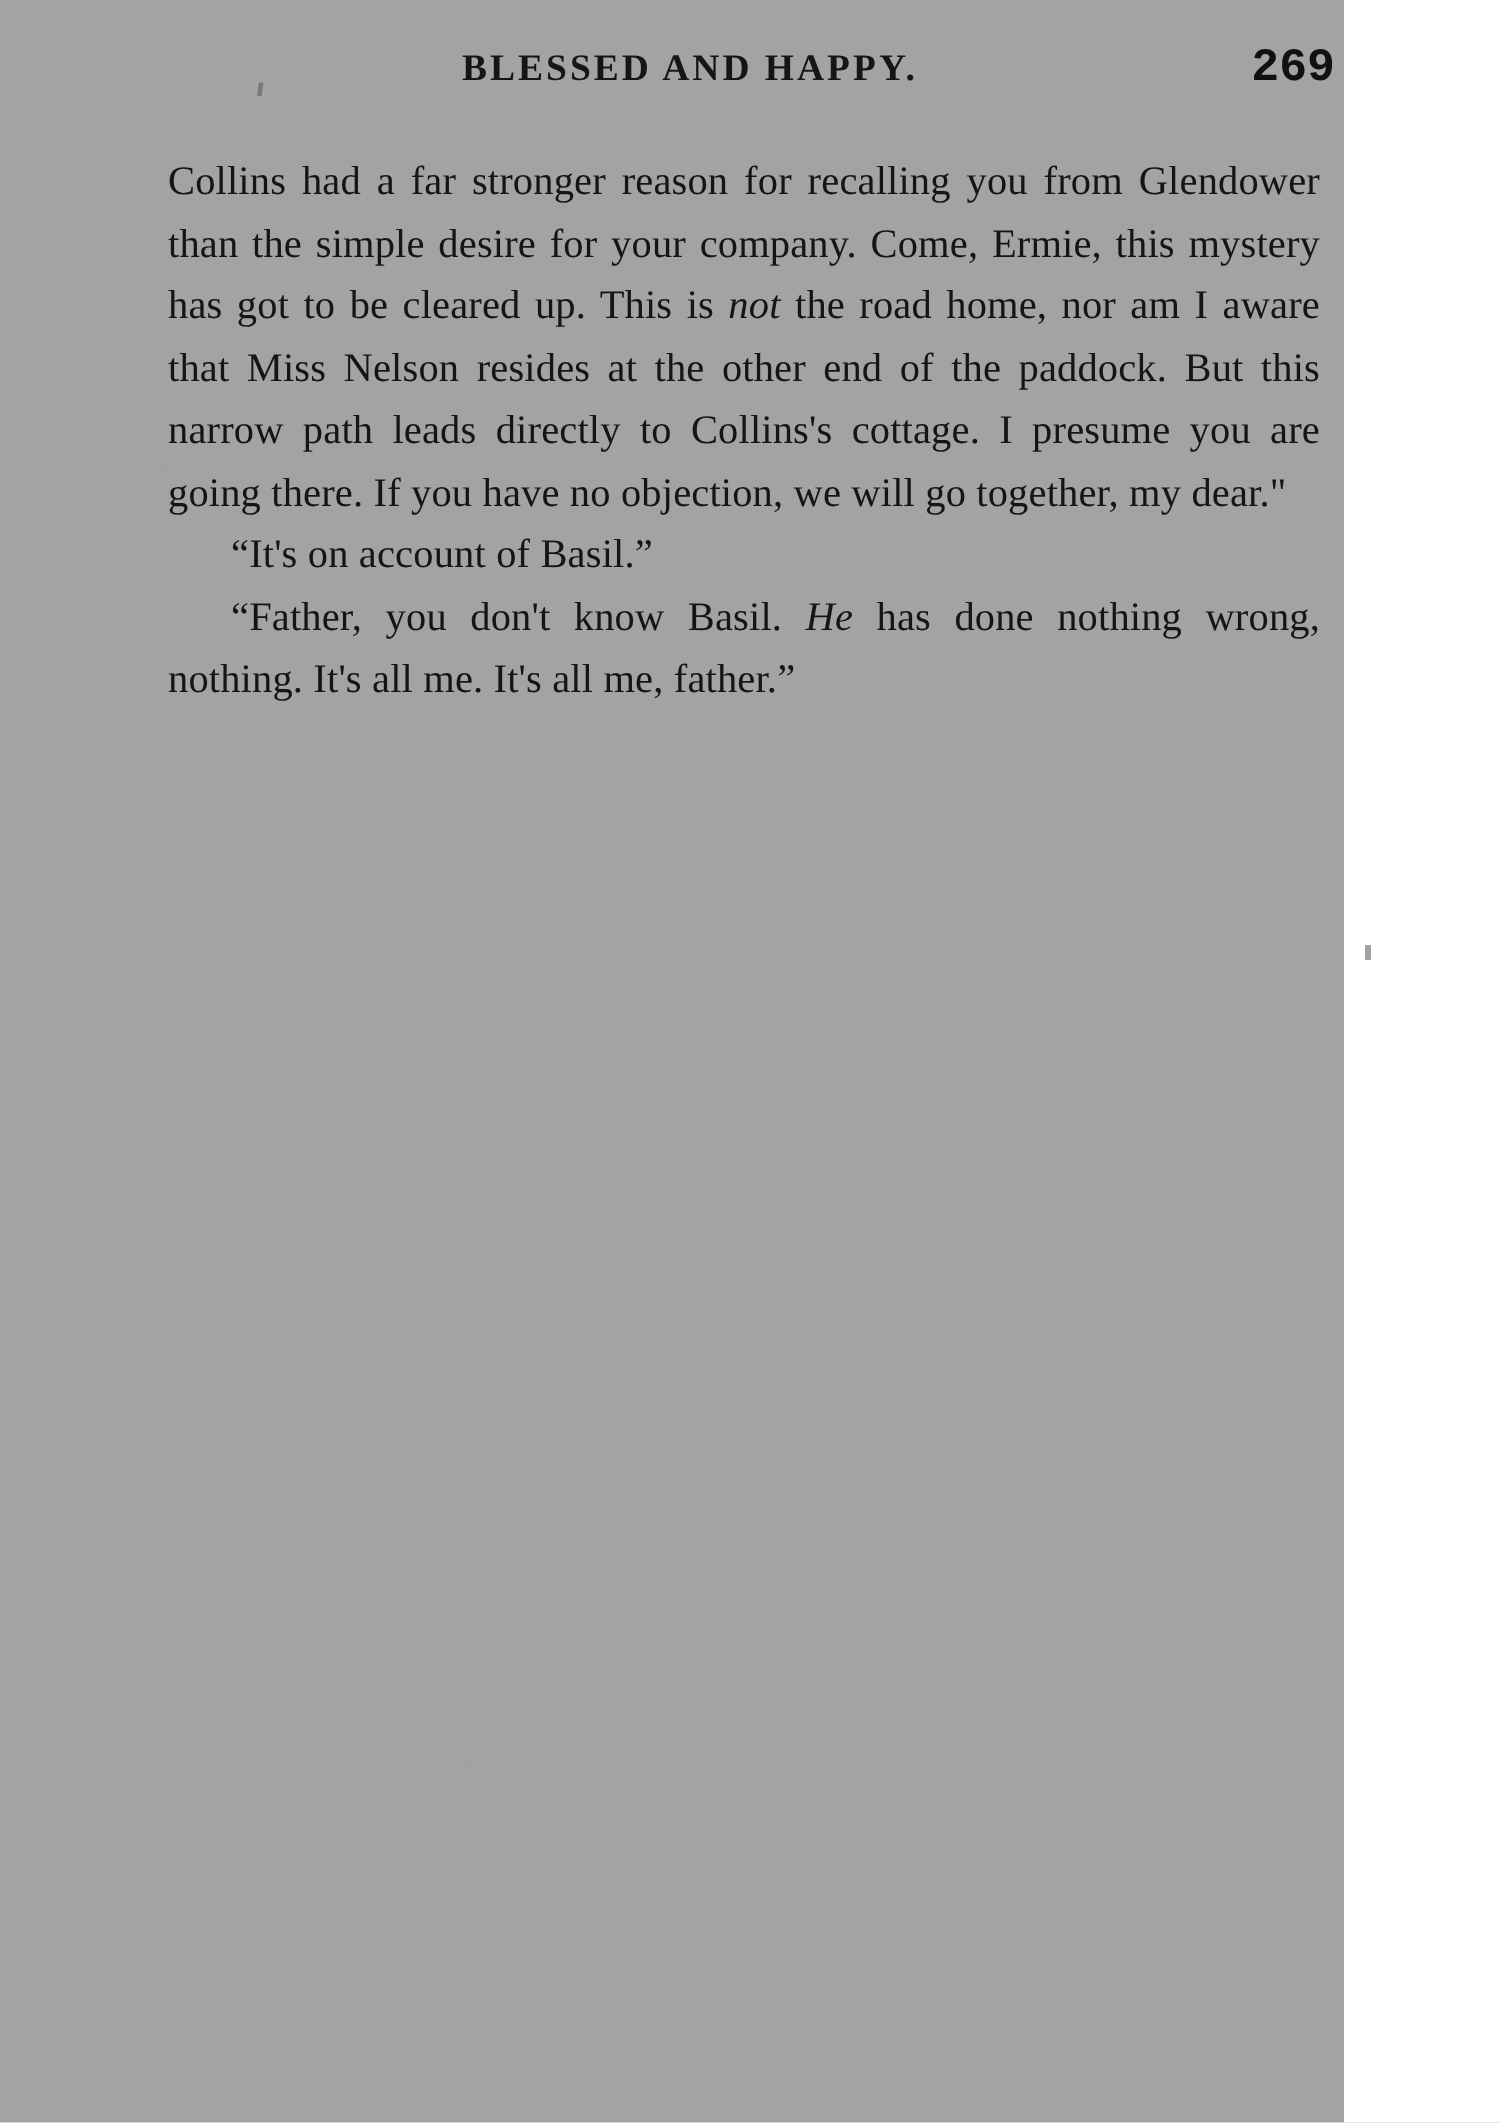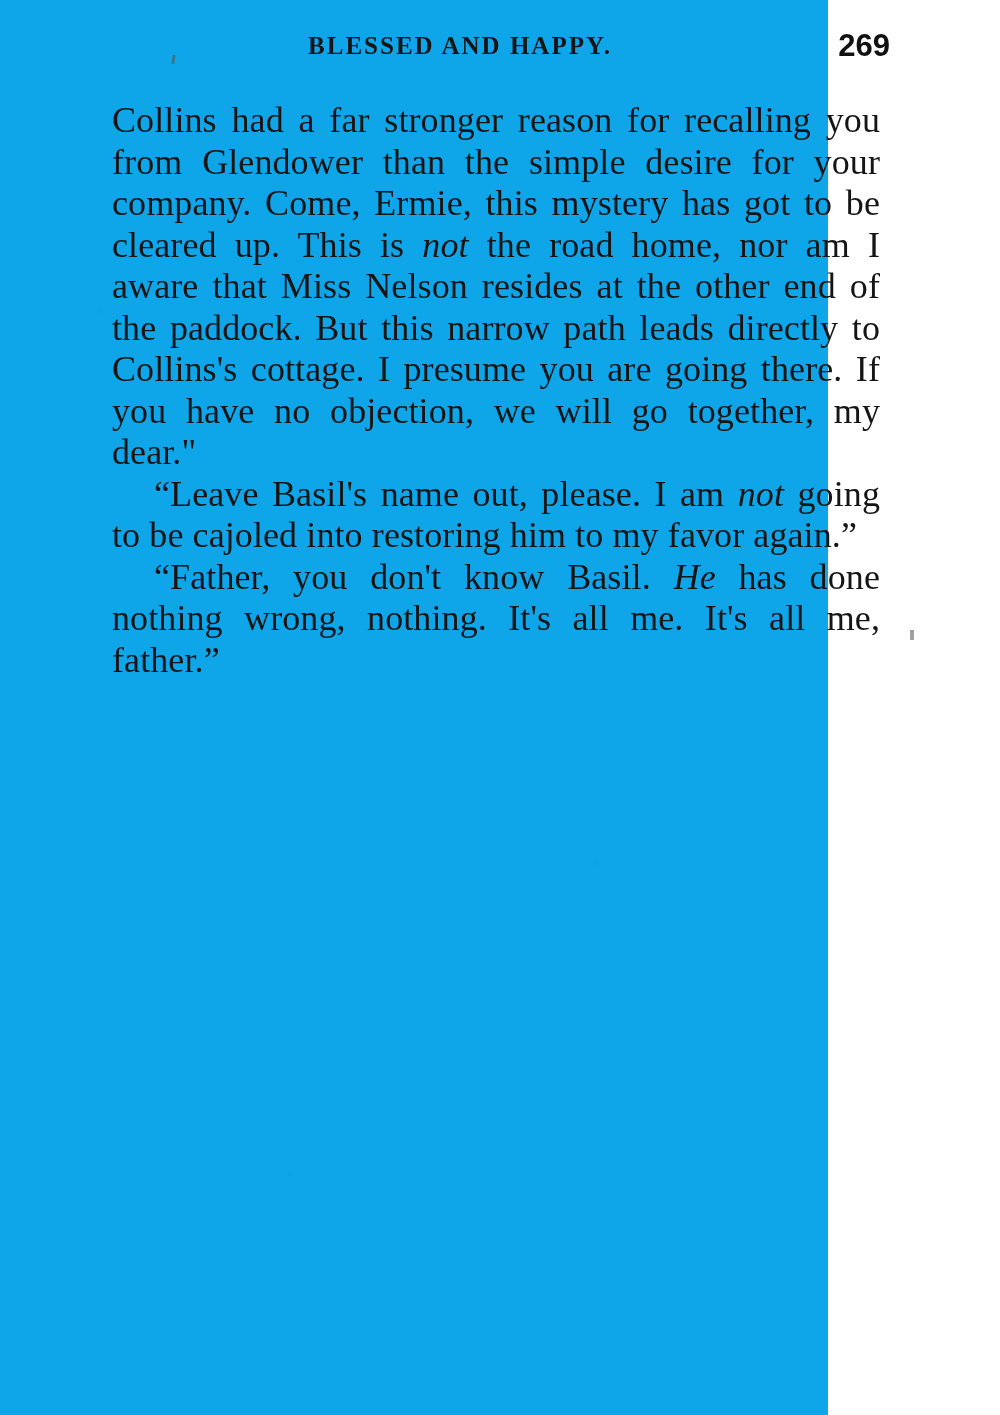--- a/index.html
+++ b/index.html
@@ -11,23 +11,23 @@
     width: 1000px;
     height: 1415px;
     font-family: "Liberation Serif", serif;
     color: #1a1a1a;
     position: relative;
     overflow: hidden;
   }
   .page {
     position: absolute;
     left: 0; top: 0;
-    width: 828px;
+    width: 896px;
     height: 1415px;
-    background: #0ea5e9;
+    background: #a3a3a3;
   }
   
   .page::before {
     content: "";
     position: absolute;
     inset: 0;
     background:
       radial-gradient(circle at 12% 22%, rgba(0,0,0,0.012) 0 2px, transparent 3px),
       radial-gradient(circle at 72% 61%, rgba(0,0,0,0.010) 0 2px, transparent 3px),
       radial-gradient(circle at 35% 83%, rgba(0,0,0,0.010) 0 2px, transparent 3px);
@@ -49,21 +49,21 @@
     font-family: "Liberation Serif", serif;
     font-weight: bold;
     font-size: 25px;
     letter-spacing: 2.0px;
     color: #151515;
   }
   .page-number {
     position: absolute;
     right: 0;
     top: -4px;
-    font-family: Liberation Sans, sans-serif;
+    font-family: Liberation Mono, monospace;
     font-weight: bold;
     font-size: 31px;
     letter-spacing: 0px;
     color: #111;
   }
   .stray-mark {
     position: absolute;
     left: 172px;
     top: 55px;
     width: 3px;
@@ -79,21 +79,21 @@
     width: 4px;
     height: 10px;
     background: #444;
     opacity: .5;
   }
   .body-text {
     position: absolute;
     left: 112px;
     top: 100px;
     width: 768px;
-    font-size: 36px;
+    font-size: 27px;
     line-height: 41.5px;
     text-align: justify;
     text-justify: inter-word;
     color: #151515;
     letter-spacing: 0.1px;
   }
   .body-text p {
     margin: 0;
     text-indent: 0;
   }
@@ -112,17 +112,17 @@
   <div class="header">
     <div class="running-head">BLESSED AND HAPPY.</div>
     <div class="page-number">269</div>
   </div>
 
   <div class="stray-mark"></div>
   <div class="stray-mark-2"></div>
 
   <div class="body-text">
     <p class="">Collins had a far stronger reason for recalling you from Glendower than the simple desire for your company.  Come, Ermie, this mystery has got to be cleared up.  This is <span class="ital">not</span> the road home, nor am I aware that Miss Nelson resides at the other end of the paddock.  But this narrow path leads directly to Collins's cottage. I presume you are going there.  If you have no objection, we will go together, my dear."</p>
-    <p class="indent">“Leave Basil's name out, please.  I am <span class="ital">not</span> going to be cajoled into restoring him to my favor again.”</p>
+    <p class="indent">“It's on account of Basil.”</p>
     <p class="indent">“Father, you don't know Basil.  <span class="ital">He</span> has done nothing wrong, nothing.  It's all me.  It's all me, father.”</p>
   </div>
 
 </div>
 
 </body></html>

